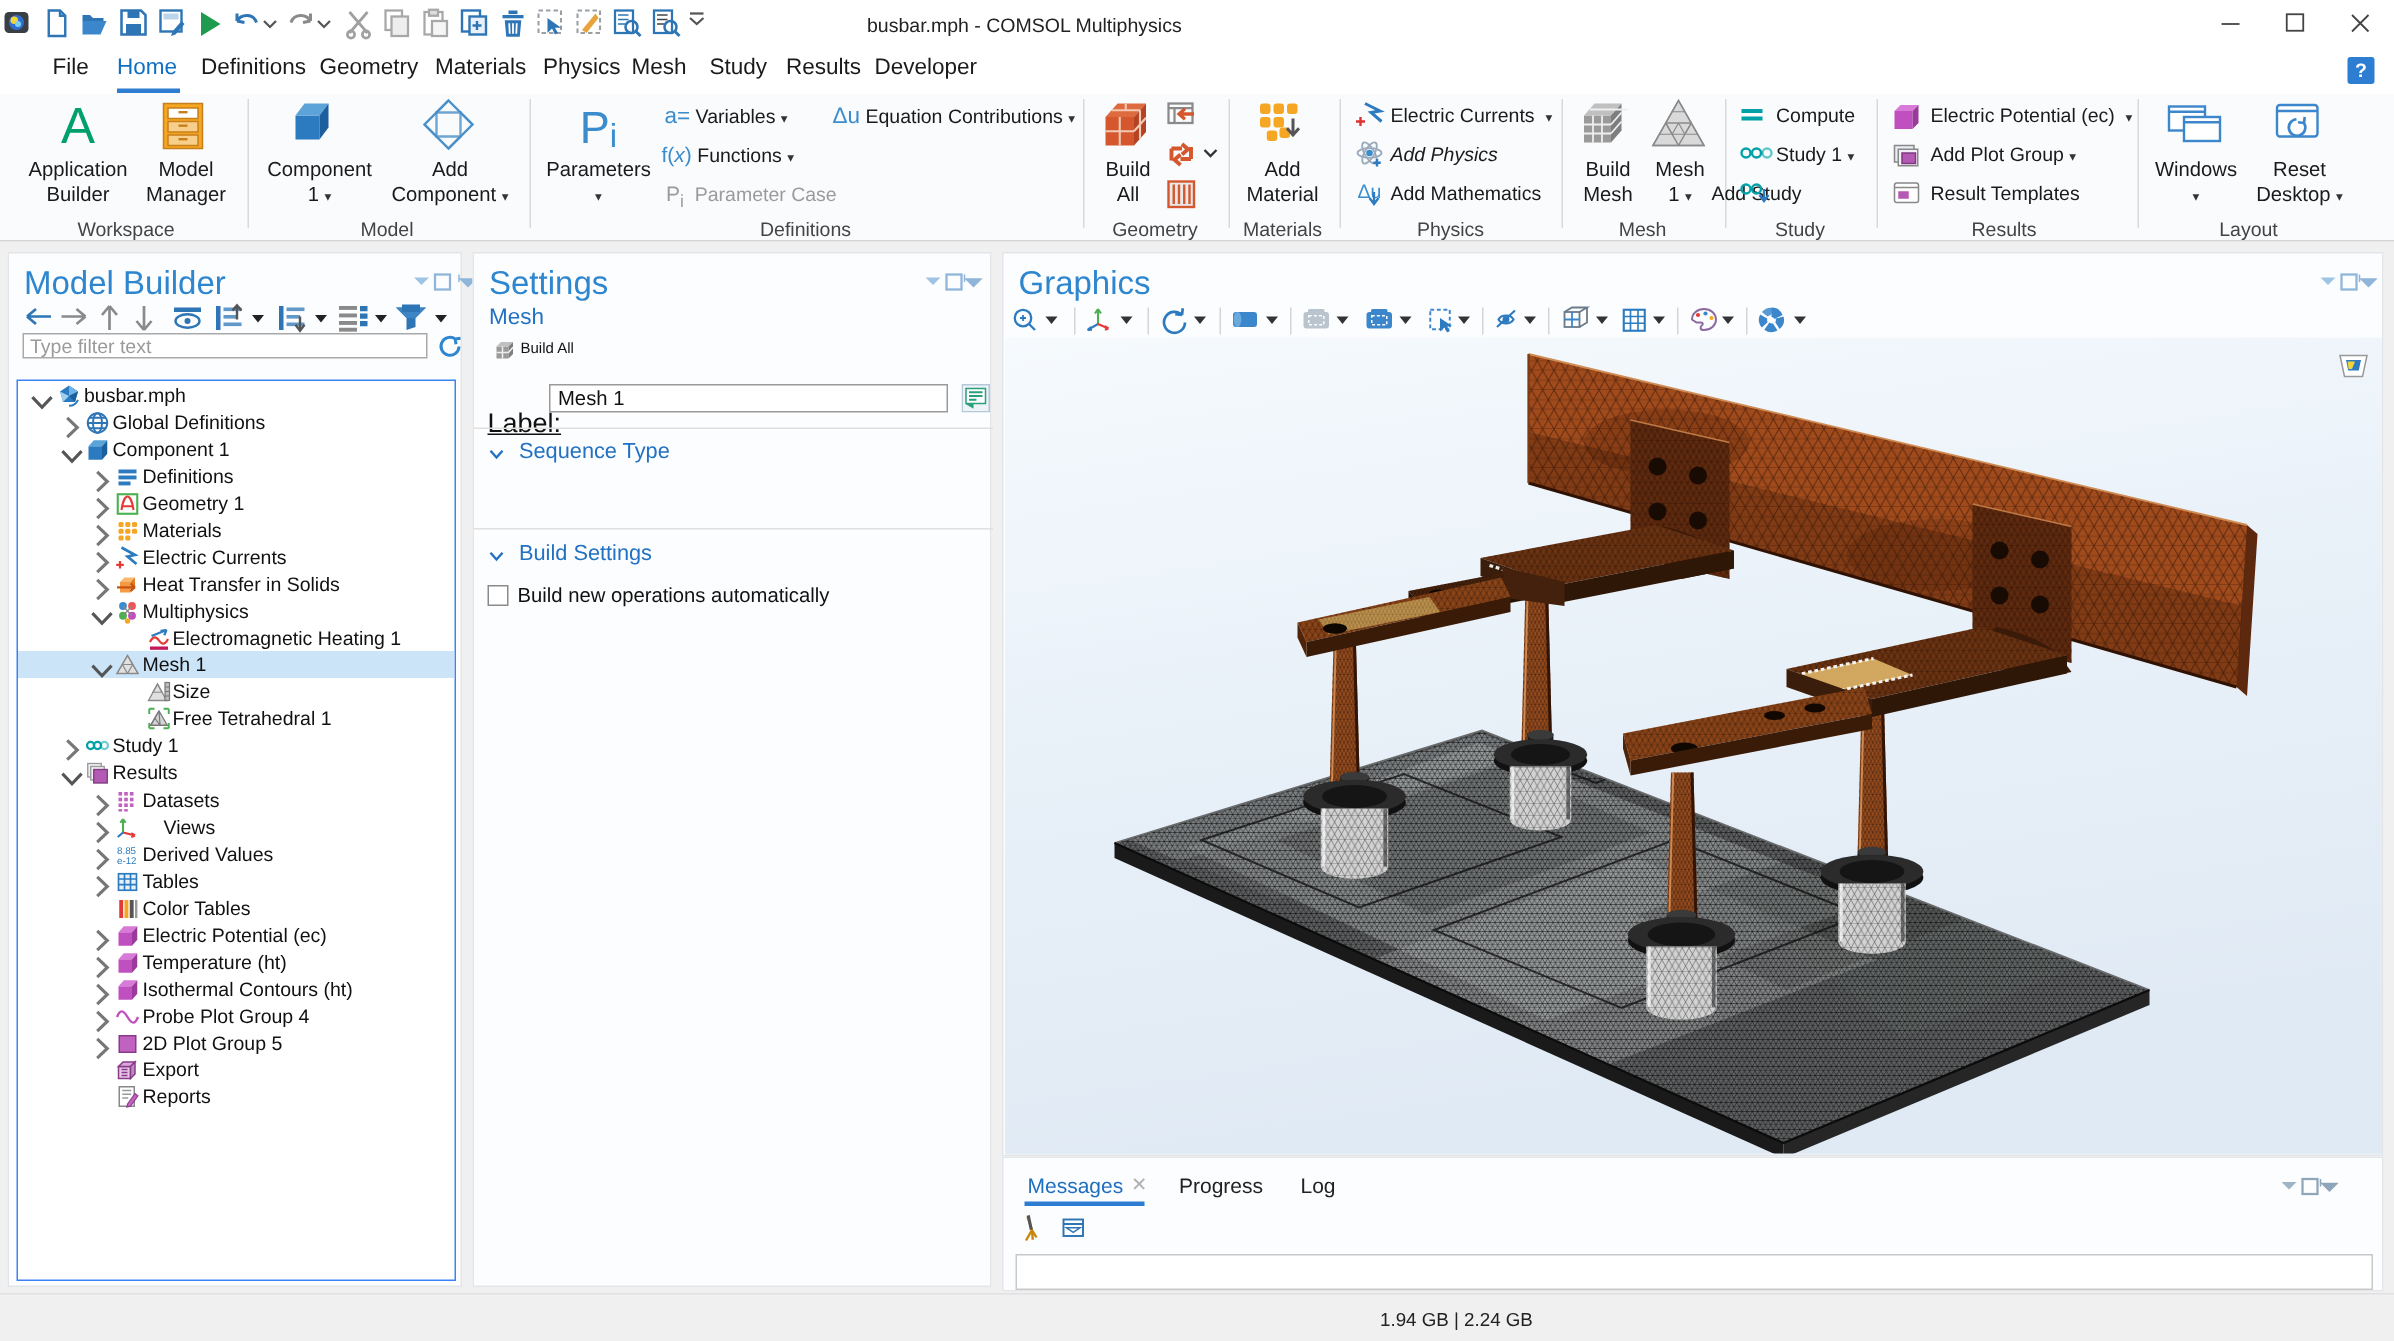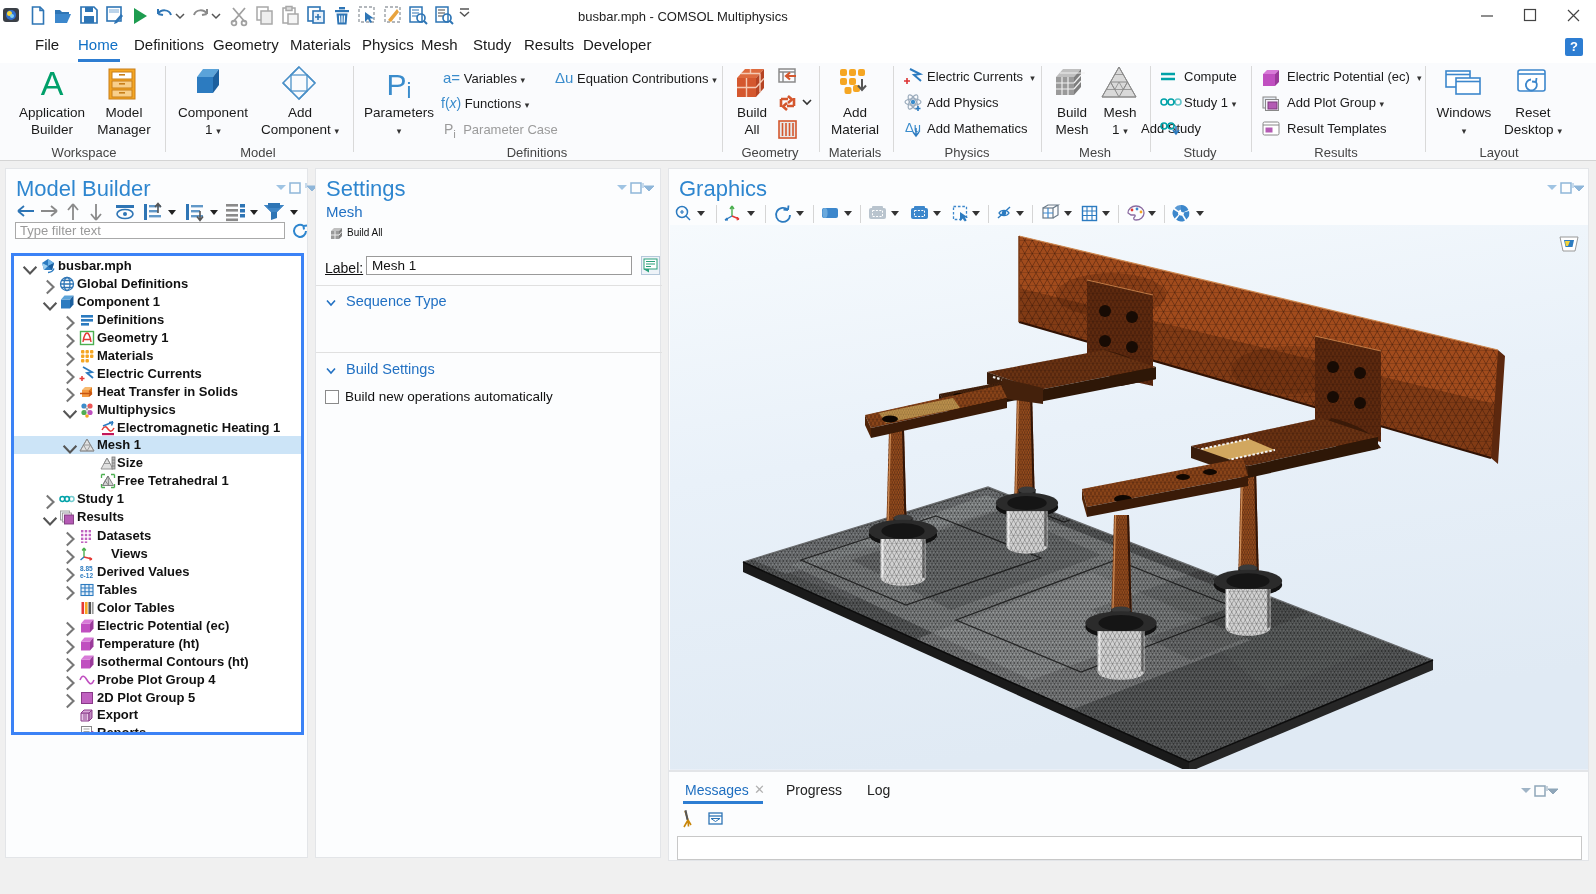--- a/index.html
+++ b/index.html
@@ -19,21 +19,21 @@
 .rgl { position:absolute; top:82px; font-size:13px; color:#444; width:160px; text-align:center; }
 .rbig { position:absolute; font-size:13.5px; color:#1a1a1a; text-align:center; line-height:17px; }
 .rrow { position:absolute; font-size:13px; color:#1a1a1a; white-space:nowrap; }
 .chev { color:#333; font-size:9px; }
 .gray { color:#9b9b9b; }
 
 .panel { position:absolute; background:#fcfdfe; border:1px solid #e3e5e8; }
 .ptitle { font-size:22px; color:#2e86cf; }
 
 #mb { left:5px; top:168px; width:303px; height:690px; }
-#mbtree { position:absolute; left:5px; top:84px; width:293px; height:482px; background:#ffffff; border:3px solid #3b82f6; overflow:hidden;font-weight:bold; }
+#mbtree { position:absolute; left:5px; top:84px; width:293px; height:601px; background:#ffffff; border:1px solid #3b82f6; overflow:hidden; }
 .trow { position:absolute; left:0; width:100%; height:18px; font-size:13px; color:#111; white-space:nowrap; }
 .trow span.lbl { position:absolute; top:1px; }
 .tico { position:absolute; top:1px; width:16px; height:16px; }
 #filter { position:absolute; left:9px; top:53px; width:270px; height:17px; border:1px solid #a9a9a9; background:#fff; font-size:13px; color:#9a9a9a; padding:0 4px; line-height:16px; }
 
 #settings { left:315px; top:168px; width:346px; height:690px; }
 .shead { font-size:15px; color:#2271c3; }
 .sline { position:absolute; left:0; width:346px; height:1px; background:#e0e0e0; }
 
 #graphics { left:668px; top:168px; width:921px; height:603px; }
@@ -299,21 +299,21 @@
           <path d="M16,12 L16,4 M16,12 L9,12 M9,9 L5,12.5 L9,16" transform="translate(0,-1)"></path>
         </g>
     <path class="chev" d="M25,32 l4,4 l4,-4" stroke="#333" stroke-width="1.6" fill="none"></path>
     <g transform="translate(1,53)">
           <rect x="0" y="0" width="17" height="17" fill="#e8e8e8" stroke="#d4572e" stroke-width="1.6"></rect>
           <path d="M3.5,2 L3.5,15 M7,2 L7,15 M10.5,2 L10.5,15 M14,2 L14,15" stroke="#d4572e" stroke-width="1.6"></path>
         </g>
   </svg>
 
   <div class="rrow" style="left:927px;top:6px;">Electric Currents&nbsp;&nbsp;<span class="chev">▾</span></div>
-  <div class="rrow" style="left:927px;top:32px;">Add Physics</div>
+  <div class="rrow" style="left:927px;top:32px;font-style:italic;">Add Physics</div>
   <div class="rrow" style="left:927px;top:58px;">Add Mathematics</div>
   <svg class="abs" style="left:904px;top:5px;" width="20" height="80" viewBox="0 0 20 80">
     <path d="M6,1 L16,6 L10,7 L17,13" stroke="#2c7bc0" stroke-width="2" fill="none"></path>
         <path d="M2,10 L2,16 M-1,13 L5,13" stroke="#d33" stroke-width="1.6" transform="translate(1,0)"></path>
     <g transform="translate(0,26)">
           <circle cx="9" cy="8" r="2.2" fill="#3a8ccc"></circle>
           <ellipse cx="9" cy="8" rx="8" ry="3.2" fill="none" stroke="#9ab" stroke-width="1.2"></ellipse>
           <ellipse cx="9" cy="8" rx="8" ry="3.2" fill="none" stroke="#9ab" stroke-width="1.2" transform="rotate(60 9 8)"></ellipse>
           <ellipse cx="9" cy="8" rx="8" ry="3.2" fill="none" stroke="#9ab" stroke-width="1.2" transform="rotate(-60 9 8)"></ellipse>
           <path d="M14,12 L14,17 M11.5,14.5 L16.5,14.5" stroke="#2c7bc0" stroke-width="1.6"></path>
@@ -784,21 +784,21 @@
       </svg>
   <svg class="abs" style="left:13px;top:57px;" width="16" height="16" viewBox="0 0 16 16">
         <g>
           <path d="M2,5 L10,5 L10,13 L2,13 Z" fill="#9a9a9a"></path>
           <path d="M2,5 L5,2 L13,2 L10,5 Z" fill="#c0c0c0"></path>
           <path d="M10,5 L13,2 L13,10 L10,13 Z" fill="#7e7e7e"></path>
           <path d="M6,5 L6,13 M2,9 L10,9 M10,9 L13,5.5" stroke="#eee" stroke-width="1" fill="none"></path>
         </g>
       </svg>
   <div class="abs" style="left:31px;top:58px;font-size:10px;color:#111;">Build All</div>
-  <div class="abs" style="left:9px;top:91px;font-size:14px;color:#111;text-decoration:underline;">Label:</div>
+  <div class="abs" style="left:9px;top:103px;font-size:18px;color:#111;text-decoration:underline;">Label:</div>
   <div class="abs" style="left:50px;top:87px;width:266px;height:19px;border:1px solid #9a9a9a;background:#fff;font-size:13.5px;color:#111;line-height:17px;padding-left:5px;">Mesh 1</div>
   <svg class="abs" style="left:325px;top:87px;" width="19" height="19" viewBox="0 0 19 19">
         <rect x="0.5" y="0.5" width="18" height="18" fill="#eef3f8" stroke="#b5c8da"></rect>
         <rect x="3" y="3" width="13" height="10" fill="#fff" stroke="#2aa07a"></rect>
         <path d="M5,5.5 L14,5.5 M5,8 L14,8 M5,10.5 L10,10.5" stroke="#2aa07a" stroke-width="1.2"></path>
         <path d="M3,13 L8,13 L8,16.5 L3,13.5 Z" fill="#2aa07a"></path>
       </svg>
   <div class="sline" style="top:116px;"></div>
   <svg class="abs" style="left:10px;top:130px;" width="10" height="8" viewBox="0 0 10 8">
         <path d="M1,1.5 L5,6 L9,1.5" fill="none" stroke="#2271c3" stroke-width="1.6"></path>
@@ -1094,14 +1094,17 @@
         <path d="M5.5,0.5 L7.5,0 L9.5,9.5 L7.5,10 Z" fill="#555"></path>
     <g transform="translate(30,1)">
           <rect x="0" y="2" width="13" height="11" fill="#fff" stroke="#2e75b5" stroke-width="1.3"></rect>
           <path d="M0,5 L13,5" stroke="#2e75b5" stroke-width="1.3"></path>
           <path d="M2,7.5 L11,7.5 L6.5,10.5 Z" fill="none" stroke="#2e75b5" stroke-width="1"></path>
         </g>
   </svg>
   <div id="msginput"></div>
 </div>
 
-
+<div id="statusbar">
+  <div id="statustext">1.94 GB | 2.24 GB</div>
 </div>
 
+</div>
+
 </body></html>

